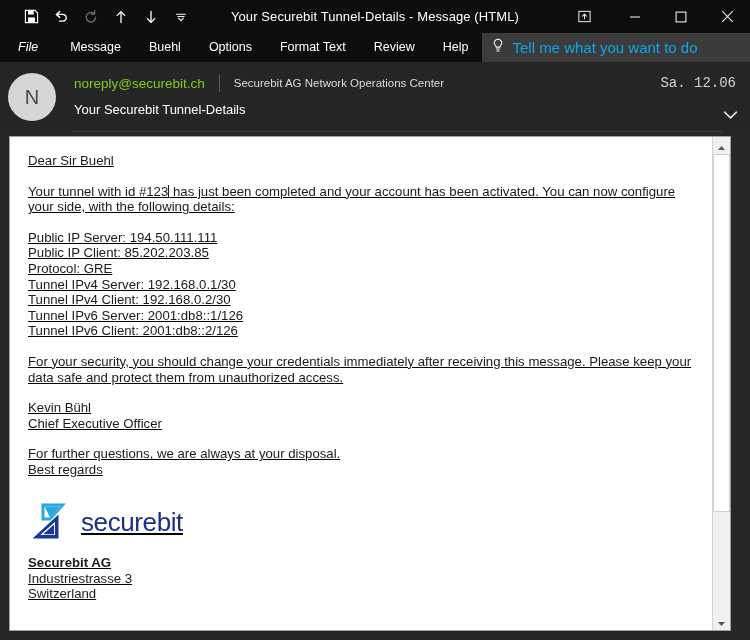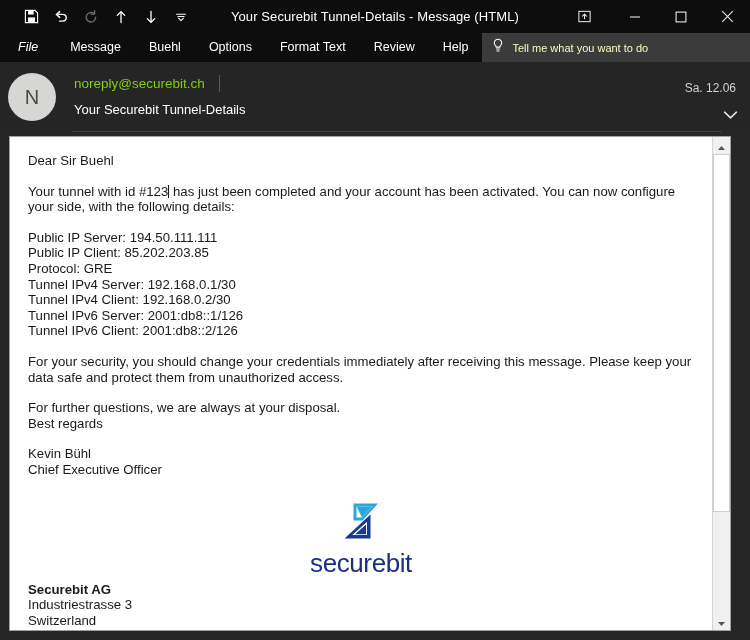--- a/index.html
+++ b/index.html
@@ -102,22 +102,22 @@
     margin-left: auto;
     width: 285px;
     background: #3b3b3b;
     display: flex;
     align-items: center;
     gap: 7px;
     padding-left: 9px;
     box-sizing: border-box;
   }
   .tellme-text {
-    color: #fef9c3;
-    font-size: 11px;
+    color: #0ea5e9;
+    font-size: 15px;
     white-space: nowrap;
   }
   .bulb { color: #ffffff; display: block; }
 
   
   .msg-header {
     background: #252525;
     height: 70px;
     flex: none;
     display: flex;
@@ -159,23 +159,24 @@
     background: #5a5a5a;
     margin: 0 14px;
   }
   .from-name {
     color: #dcdcdc;
     font-size: 11.5px;
   }
   .msg-date {
     position: absolute;
     right: 0;
-    top: 19px;
+    top: 13px;
     color: #d0d0d0;
-    font-size: 12px;
+    font-size: 14px;
+    font-family: Liberation Mono, monospace;
   }
   .subject {
     color: #ffffff;
     font-size: 13px;
     margin-top: 10px;
     font-weight: 400;
   }
   .expand-chevron {
     position: absolute;
     right: -2px;
@@ -192,20 +193,21 @@
   }
 
   
   .body-wrap {
     flex: 1;
     position: relative;
     padding: 4px 19px 9px 9px;
     box-sizing: border-box;
     display: flex;
     min-height: 0;
+    text-decoration: underline;
   }
   .body-pane {
     flex: 1;
     background: #ffffff;
     border: 1px solid #a0a0a0;
     display: flex;
     min-width: 0;
     position: relative;
     overflow: hidden;
   }
@@ -228,21 +230,20 @@
     background: #1a1a1a;
     vertical-align: -2px;
     margin: 0 0px;
   }
 
   .sig-logo {
     margin: 22px 0 10px 0;
     display: flex;
     align-items: center;
     gap: 11px;
-    flex-direction: column;
   }
   .logo-mark { display: block; }
   .logo-word {
     color: #1b2f87;
     font-size: 26px;
     letter-spacing: -0.4px;
   }
   .addr-name { font-weight: bold; }
   .addr-line { }
 
@@ -376,20 +377,21 @@
       <span class="tellme-text">Tell me what you want to do</span>
     </div>
   </div>
 
   <div class="msg-header">
     <div class="avatar">N</div>
     <div class="hdr-right">
       <div class="hdr-line1">
         <span class="from-addr">noreply@securebit.ch</span>
         <span class="hdr-div"></span>
+        <span class="from-name">Securebit AG Network Operations Center</span>
       </div>
       <div class="msg-date">Sa. 12.06</div>
       <div class="subject">Your Securebit Tunnel-Details</div>
       <div class="expand-chevron">
         <svg width="15" height="10" viewBox="0 0 15 10" fill="none">
           <path d="M1.6 2.2L7.5 7.8l5.9-5.6" stroke="currentColor" stroke-width="1.6" fill="none" stroke-linecap="round" stroke-linejoin="round"></path>
         </svg>
       </div>
       <div class="hdr-rule"></div>
     </div>
@@ -412,27 +414,27 @@
           <div>Protocol: GRE</div>
           <div>Tunnel IPv4 Server: 192.168.0.1/30</div>
           <div>Tunnel IPv4 Client: 192.168.0.2/30</div>
           <div>Tunnel IPv6 Server: 2001:db8::1/126</div>
           <div>Tunnel IPv6 Client: 2001:db8::2/126</div>
         </div>
 
         <div class="p">For your security, you should change your credentials immediately after receiving this message. Please keep your data safe and protect them from unauthorized access.</div>
 
         <div class="details-block">
+          <div>Kevin Bühl</div>
+          <div>Chief Executive Officer</div>
+        </div>
+
+        <div class="details-block">
           <div>For further questions, we are always at your disposal.</div>
           <div>Best regards</div>
-        </div>
-
-        <div class="details-block">
-          <div>Kevin Bühl</div>
-          <div>Chief Executive Officer</div>
         </div>
 
         <div class="sig-logo">
           <span class="logo-mark">
             <svg width="42" height="42" viewBox="0 0 42 42" fill="none">
               <path d="M13.5 3.5 H38 L22.5 20.5 L13.5 20.5 Z" fill="#29a8e0"></path>
               <path d="M16.5 6.5 H32.5 L22.0 17.5 L16.5 17.5 Z" fill="#ffffff"></path>
               <path d="M16.5 6.5 H32.5 L22.0 17.5 Z" fill="#29a8e0"></path>
               <path d="M30.5 14.5 L30.5 38.5 L4.5 38.5 Z" fill="#17399b"></path>
               <path d="M27.0 22.0 L27.0 35.0 L12.5 35.0 Z" fill="#ffffff"></path>

